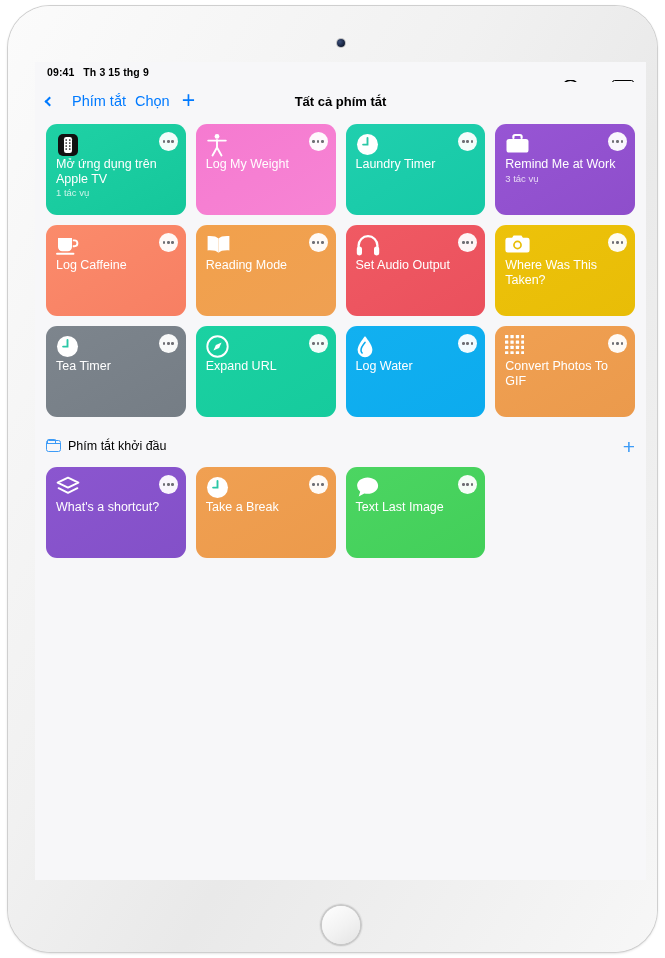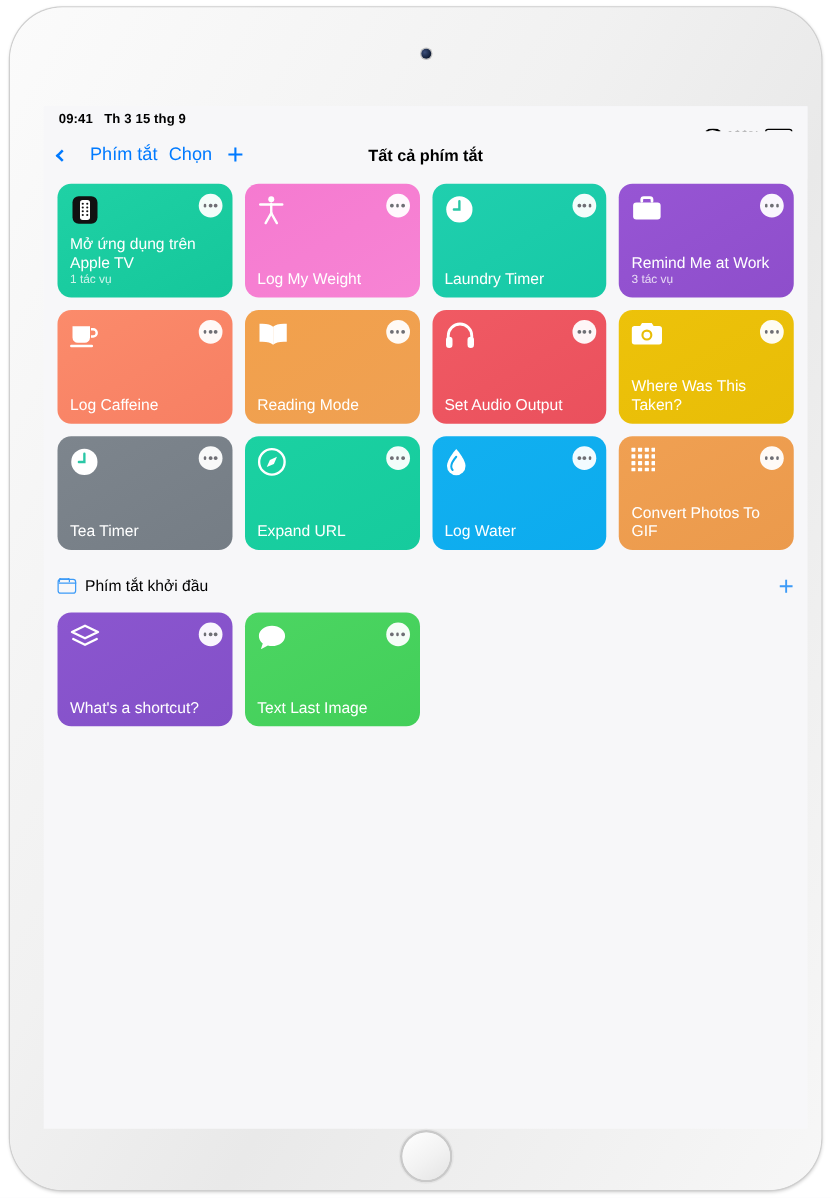--- a/index.html
+++ b/index.html
@@ -32,21 +32,21 @@
     box-shadow: inset 0 0 0 2px #c9c9c9, 0 0 0 1px #e4e4e4;
   }
   #home-button::after{
     content:""; position:absolute; inset:2px; border-radius:50%;
     background: linear-gradient(145deg,#ffffff 0%, #f2f2f2 55%, #e4e4e4 100%);
   }
 
   
   #screen {
     position: absolute;
-    left: 27px; top: 79px;
+    left: 27px; top: 56px;
     width: 611px; height: 818px;
     background: #f7f7f9;
     overflow: hidden;
   }
 
   
   #status-bar {
     height: 20px; width: 100%;
     display: flex; align-items: center; justify-content: space-between;
     padding: 0 12px;
@@ -119,21 +119,21 @@
   .grid {
     display:grid;
     grid-template-columns: repeat(4, 1fr);
     gap: 10px;
   }
   .tile {
     position: relative;
     height: 91px;
     border-radius: 11px;
     padding: 9px 9px 8px 10px;
-    display:flex; flex-direction:column; justify-content:space-between;
+    display:flex; flex-direction:column; 
     cursor:pointer; overflow:hidden;
   }
   .tile-top { height:24px; }
   .tile-icon { color:#fff; display:block; }
   .more-btn{
     position:absolute; top:8px; right:8px;
     width:19px;height:19px;border-radius:50%;
     background:rgba(255,255,255,.95);
     display:flex;align-items:center;justify-content:center;gap:1.7px;
     cursor:pointer;
@@ -454,20 +454,37 @@
             </div>
             <div class="more-btn">
               <i></i>
               <i></i>
               <i></i>
             </div>
             <div class="tile-text">
               <div class="tile-title">What's a shortcut?</div>
             </div>
           </div>
+          <div class="tile" style="background: linear-gradient(150deg, rgb(240, 160, 82) 0%, rgb(236, 154, 75) 100%);">
+            <div class="tile-top">
+              <span class="tile-icon"><svg width="23" height="23" viewBox="0 0 23 23">
+                  <circle cx="11.5" cy="11.5" r="10.5" fill="#fff"></circle>
+                  <path d="M11.5 4.6v7h5.4" stroke="#fff" fill="none" stroke-width="0"></path>
+                  <path d="M11.5 5v6.6h-4.4" stroke="#2ac7a6" stroke-width="1.9" fill="none" stroke-linecap="round"></path>
+                </svg></span>
+            </div>
+            <div class="more-btn">
+              <i></i>
+              <i></i>
+              <i></i>
+            </div>
+            <div class="tile-text">
+              <div class="tile-title">Take a Break</div>
+            </div>
+          </div>
           <div class="tile" style="background: linear-gradient(150deg, rgb(76, 213, 98) 0%, rgb(66, 207, 89) 100%);">
             <div class="tile-top">
               <span class="tile-icon"><svg width="24" height="22" viewBox="0 0 24 22">
                   <path d="M11.6 1.6c5.8 0 10.5 3.6 10.5 8.1s-4.7 8.1-10.5 8.1a13 13 0 0 1-3.3-.4l-5.6 3 1.5-4.6A7.8 7.8 0 0 1 1.1 9.7C1.1 5.2 5.8 1.6 11.6 1.6z" fill="#fff"></path>
                 </svg></span>
             </div>
             <div class="more-btn">
               <i></i>
               <i></i>
               <i></i>

